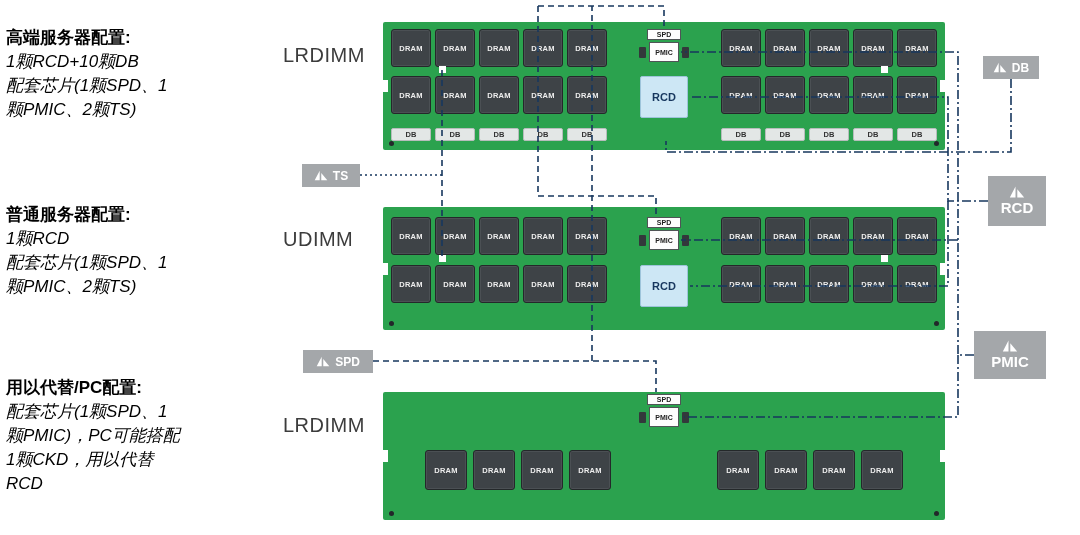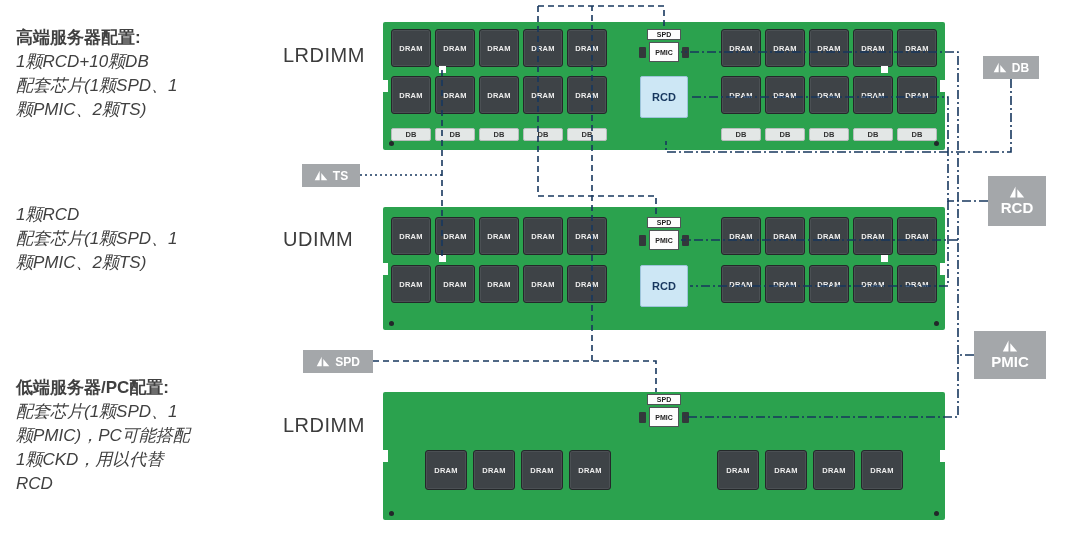--- a/index.html
+++ b/index.html
@@ -1,21 +1,21 @@
 <!DOCTYPE html>
 <html style="--board-green: #2BA24E; --chip-dark: #3E4347; --chip-text: #EDEDED; --rcd-blue: #CDE7F5; --db-chip-bg: #E3E7E6; --callout-gray: #A4A7AA; --line-navy: #17375E;"><head>
 <meta charset="utf-8">
 <style>
   * { margin:0; padding:0; box-sizing:border-box; }
   html,body { background:#fff; }
   body { font-family:"Liberation Sans","DejaVu Sans",sans-serif; }
   .canvas { position:relative; width:1080px; height:535px; background:#fff; overflow:hidden; }
 
   
-  .note { position:absolute; left:16px; width:268px; color:#404040; }
+  .note { position:absolute; left:6px; width:268px; color:#000000; }
   .note-title { font-size:17px; font-weight:bold; line-height:24px; }
   .note-body { font-size:17px; line-height:24px; white-space:pre-line;font-style:italic; }
 
   
   .dimm-label { position:absolute; left:283px; font-size:20px; color:#3c3c3c; letter-spacing:.5px; }
 
   
   .board { position:absolute; left:383px; width:562px; background:var(--board-green,#2BA24E); border-radius:2px; z-index:1; }
   .row { position:absolute; left:8px; right:8px; display:flex; justify-content:space-between; }
   .dram-group { display:flex; gap:4px;border-radius:14px; }
@@ -64,26 +64,27 @@
 
 <div class="canvas">
 
   <section class="note" style="top:26px">
     <h3 class="note-title">高端服务器配置:</h3>
     <p class="note-body">1颗RCD+10颗DB
 配套芯片(1颗SPD、1
 颗PMIC、2颗TS)</p>
   </section>
   <section class="note" style="top:203px">
+    <h3 class="note-title">普通服务器配置:</h3>
     <p class="note-body">1颗RCD
 配套芯片(1颗SPD、1
 颗PMIC、2颗TS)</p>
   </section>
   <section class="note" style="top:376px">
-    <h3 class="note-title">低端服务器/PC配置:</h3>
+    <h3 class="note-title">用以代替/PC配置:</h3>
     <p class="note-body">配套芯片(1颗SPD、1
 颗PMIC)，PC可能搭配
 1颗CKD，用以代替
 RCD</p>
   </section>
 
   <div class="dimm-label" style="top:44px">LRDIMM</div>
   <div class="dimm-label" style="top:228px">UDIMM</div>
   <div class="dimm-label" style="top:414px">LRDIMM</div>
 

